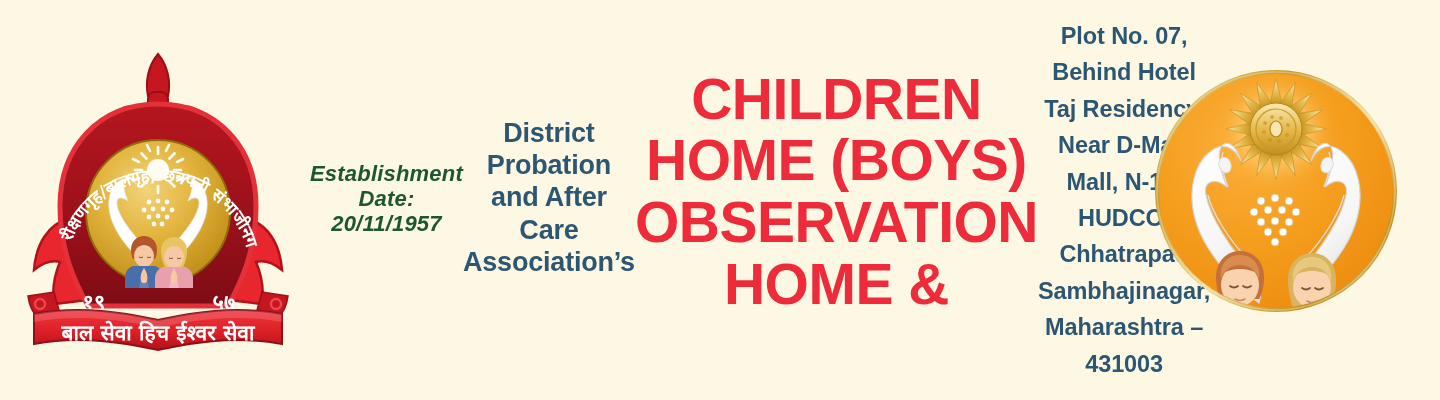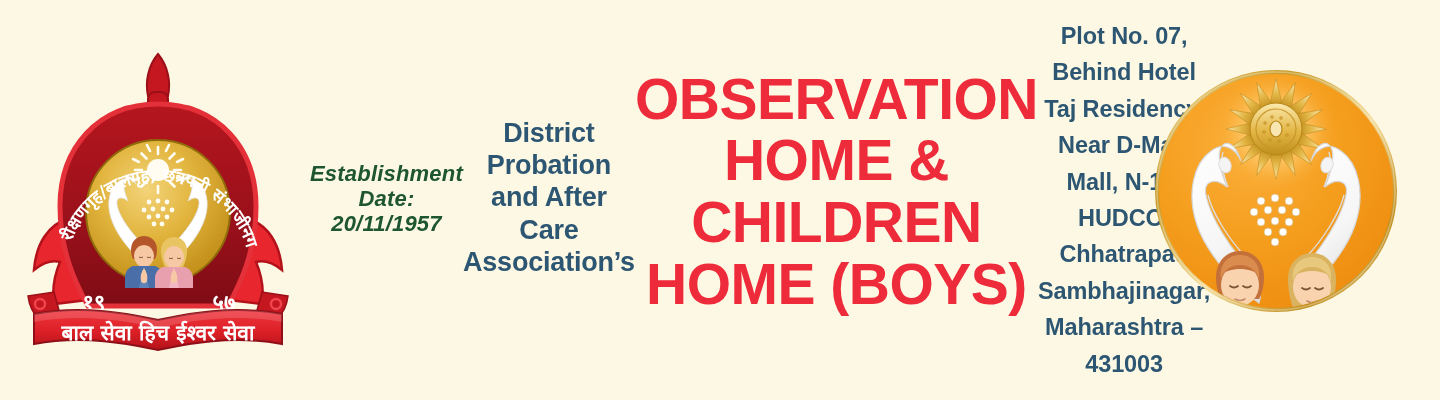--- a/index.html
+++ b/index.html
@@ -207,22 +207,22 @@
     </svg>
   </div>
 
   <div class="center-block">
 
     <div class="estab-date">Establishment Date: 20/11/1957</div>
 
     <div class="assoc-line">District Probation and After Care Association’s</div>
 
     <h1 class="main-title">
+      <span class="tl">CHILDREN HOME (BOYS)</span>
       <span class="tl">OBSERVATION HOME &amp;</span>
-      <span class="tl">CHILDREN HOME (BOYS)</span>
     </h1>
 
     <div class="address">
       <span class="al">Plot No. 07, Behind Hotel Taj Residency, Near D-Mart Mall, N-12,</span>
       <span class="al">HUDCO, Chhatrapati Sambhajinagar, Maharashtra – 431003</span>
     </div>
   </div>
 
   <div class="round-logo">
     <svg viewBox="0 0 246 280" xmlns="http://www.w3.org/2000/svg" aria-hidden="true">

